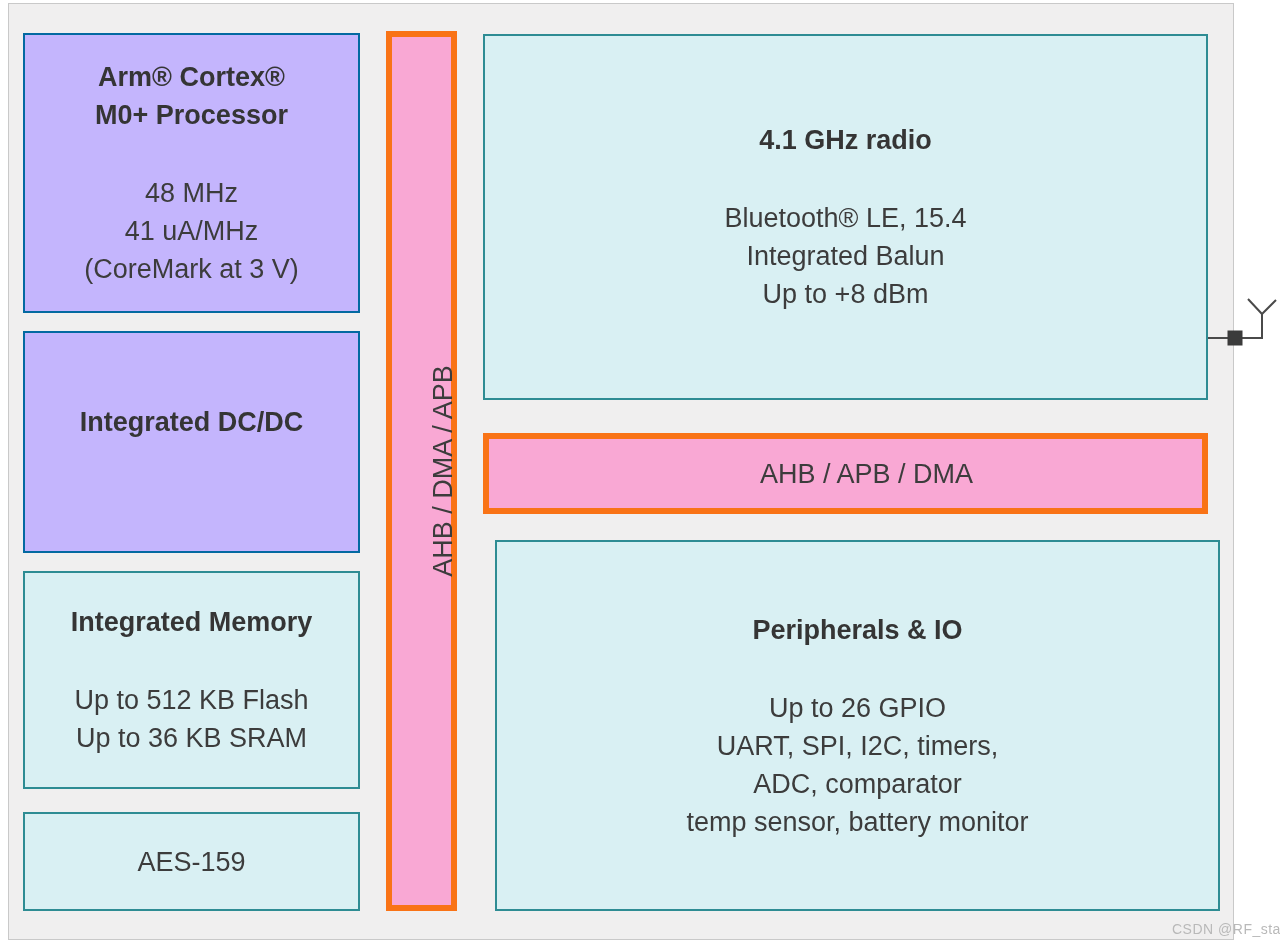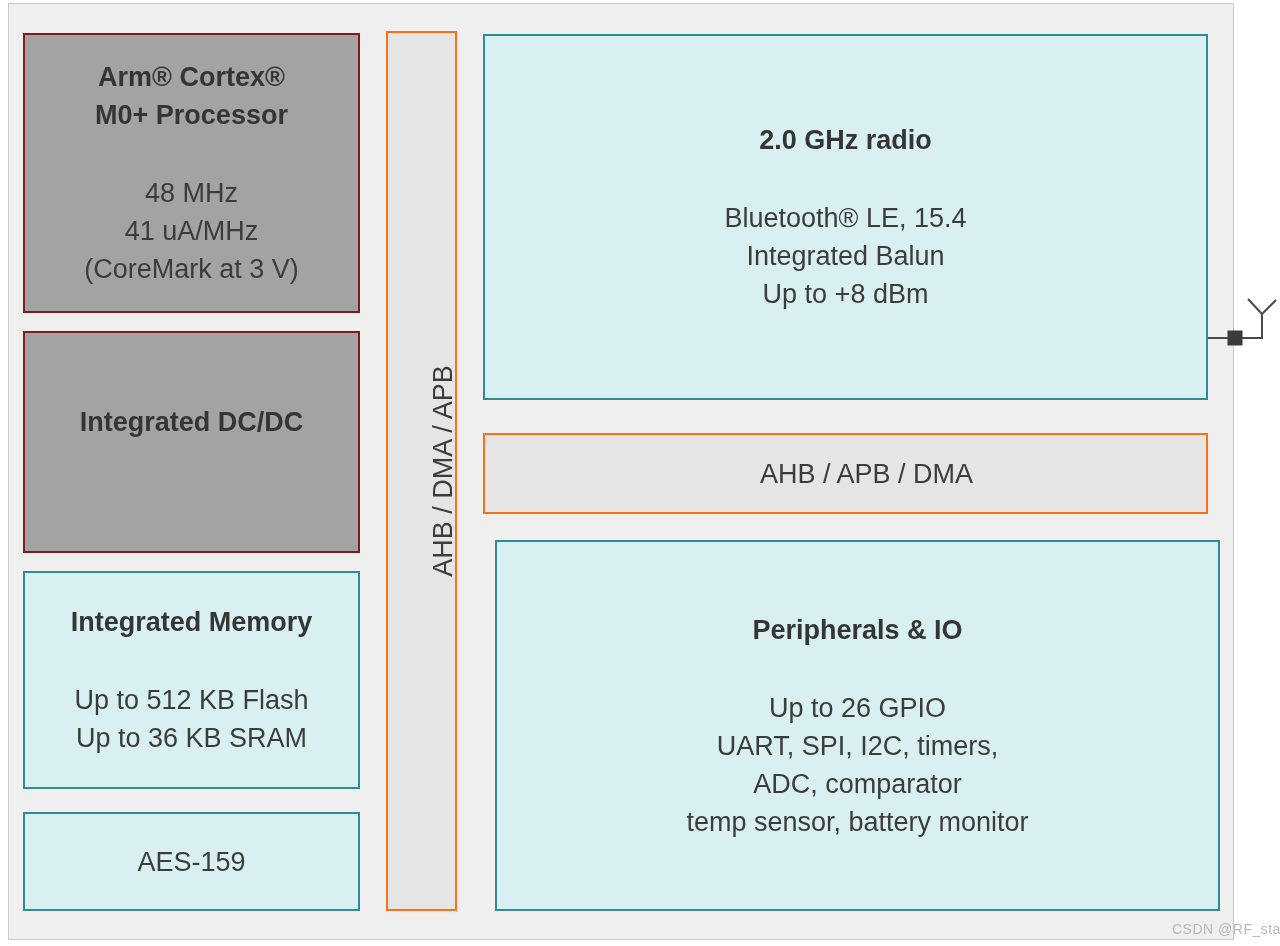--- a/index.html
+++ b/index.html
@@ -16,23 +16,23 @@
     position:absolute;left:8px;top:3px;width:1226px;height:937px;
     background:#f0efef;border:1px solid #c9c9c9;box-sizing:border-box;
   }
   .box{
     position:absolute;box-sizing:border-box;
     display:flex;flex-direction:column;justify-content:center;
     text-align:center;
     font-size:27px;line-height:38px;color:#3c3c3c;
   }
   .box .title{font-weight:bold;color:#353535;margin:0 0 40px 0;}
-  .pink{background:#a3a3a3;border:2px solid #7f1d1d;}
+  .pink{background:#c4b5fd;border:2px solid #0369a1;}
   .teal{background:#d9f0f3;border:2px solid #2e8c93;}
-  .white{background:#e5e5e5;border:2px solid #f97316;padding-left:42px;}
+  .white{background:#f9a8d4;border:6px solid #f97316;padding-left:42px;}
 
   .box-cortex{left:23px;top:33px;width:337px;height:280px;}
   .box-dcdc{left:23px;top:331px;width:337px;height:222px;}
   .box-memory{left:23px;top:571px;width:337px;height:218px;}
   .box-aes{left:23px;top:812px;width:337px;height:99px;}
   .box-busv{left:386px;top:31px;width:71px;height:880px;align-items:center;}
   .box-radio{left:483px;top:34px;width:725px;height:366px;}
   .box-bush{left:483px;top:433px;width:725px;height:81px;}
   .box-periph{left:495px;top:540px;width:725px;height:371px;}
 
@@ -83,21 +83,21 @@
 
   <div class="box teal box-aes">
     <div>AES-159</div>
   </div>
 
   <div class="box white box-busv">
     <span class="vlabel">AHB / DMA / APB</span>
   </div>
 
   <div class="box teal box-radio">
-    <div class="title">2.0 GHz radio</div>
+    <div class="title">4.1 GHz radio</div>
     <div class="body">
       <div>Bluetooth® LE, 15.4</div>
       <div>Integrated Balun</div>
       <div>Up to +8 dBm</div>
     </div>
   </div>
 
   <div class="box white box-bush">
     <div>AHB / APB / DMA</div>
   </div>

